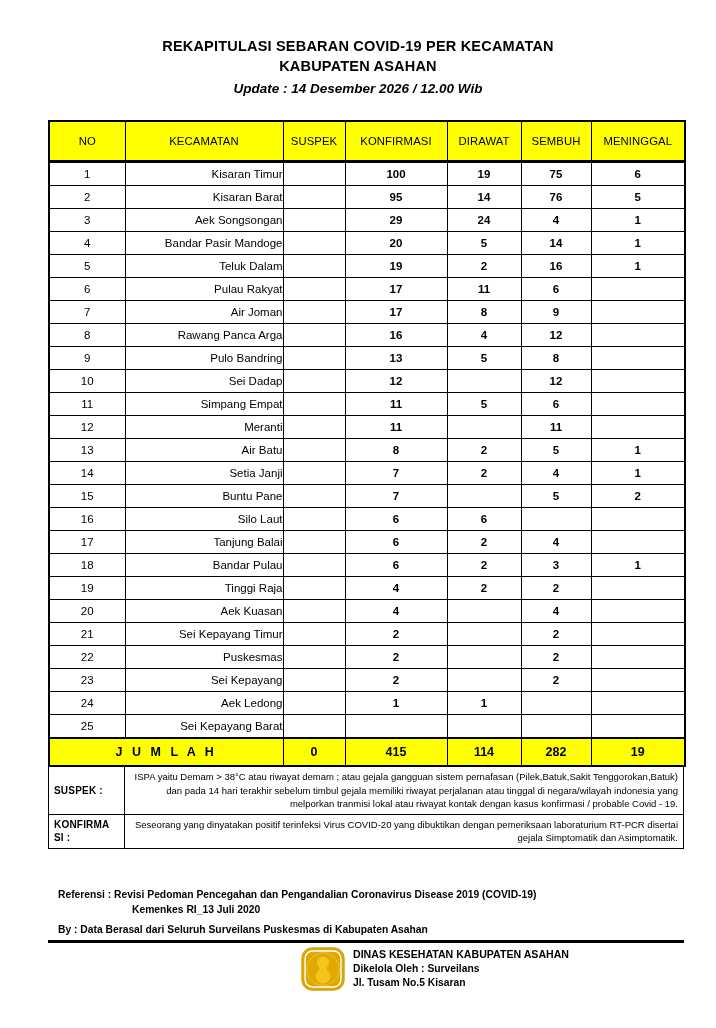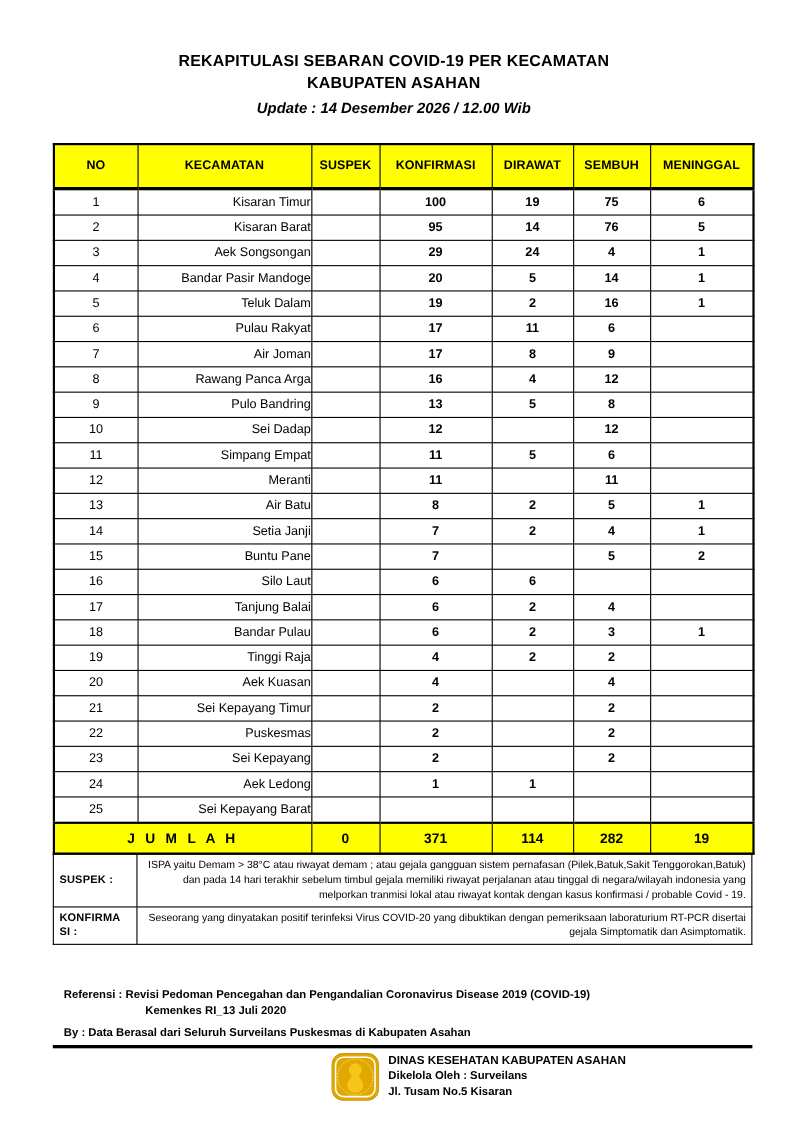--- a/index.html
+++ b/index.html
@@ -11,21 +11,21 @@
     width: 716px;
     height: 1028px;
     font-family: "Liberation Sans", sans-serif;
     color: #000000;
     overflow: hidden;
     position: relative;
   }
 
   .page {
     position: absolute;
-    left: 0; top: 18px;
+    left: 0; top: 8px;
     width: 716px;
     height: 820px;
   }
 
   
   .titles {
     position: absolute;
     left: 0;
     top: 28px;
     width: 716px;
@@ -70,21 +70,21 @@
 
   table.main th, table.main td {
     border: 1px solid #000;
     padding: 0;
     font-size: 11.5px;
     height: 22px;
     vertical-align: middle;
   }
   table.main thead th {
     background: #FFFF00;
-    font-weight: bold;
+    font-weight: normal;
     font-size: 11.3px;
     text-align: center;
     height: 38px;
     letter-spacing: 0.1px;
     border-bottom: 3px solid #000;
   }
   td.cell-no {
     text-align: center;
     font-size: 11.5px;
   }
@@ -454,21 +454,21 @@
             <td class="cell-num"></td>
             <td class="cell-num"></td>
             <td class="cell-num"></td>
             <td class="cell-num"></td>
           </tr>
         </tbody>
       <tfoot>
         <tr class="total-row">
           <td class="total-label" colspan="2">J U M L A H</td>
           <td>0</td>
-          <td>371</td>
+          <td>415</td>
           <td>114</td>
           <td>282</td>
           <td>19</td>
         </tr>
       </tfoot>
     </table>
   </div>
 
   <div class="defs">
     <table class="defs-tbl">

